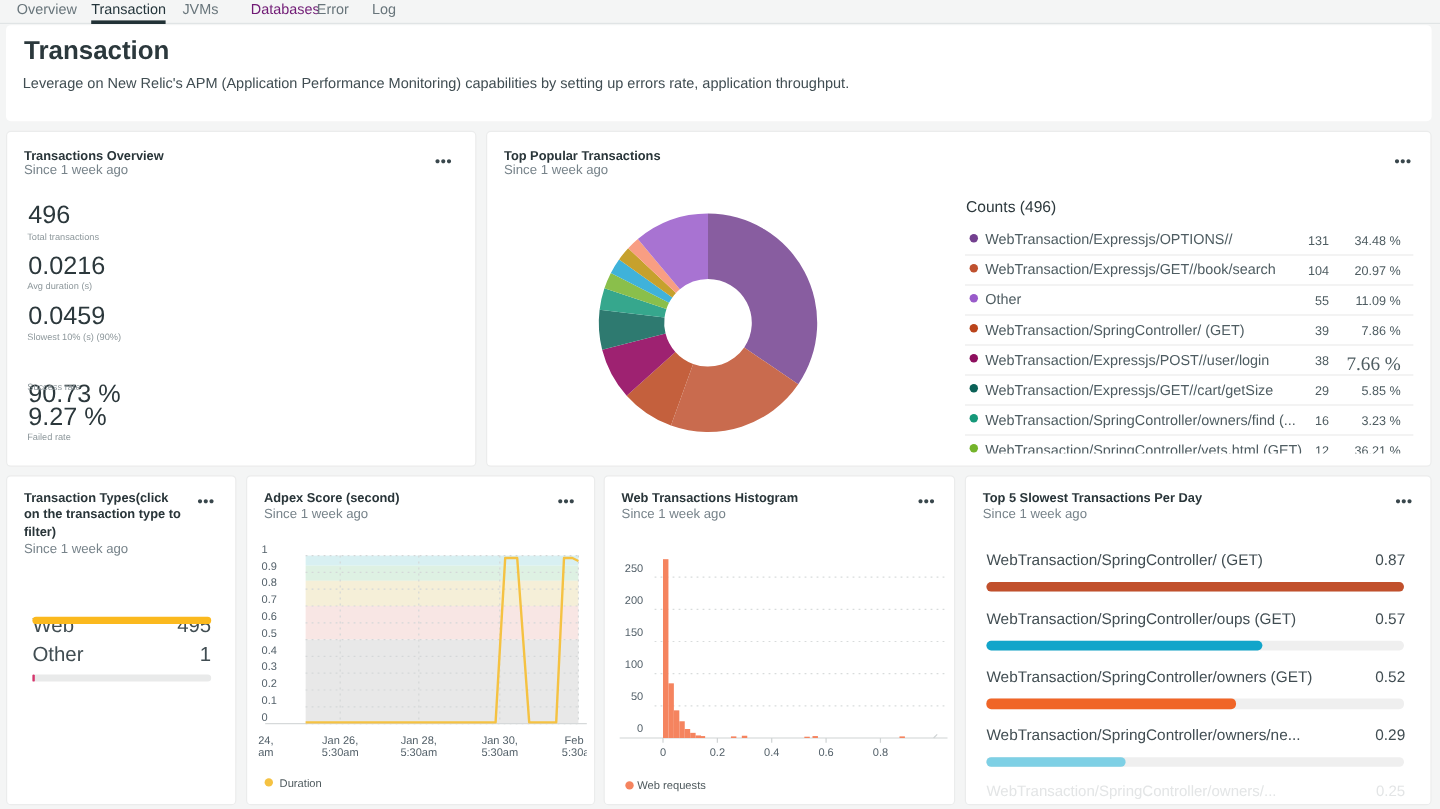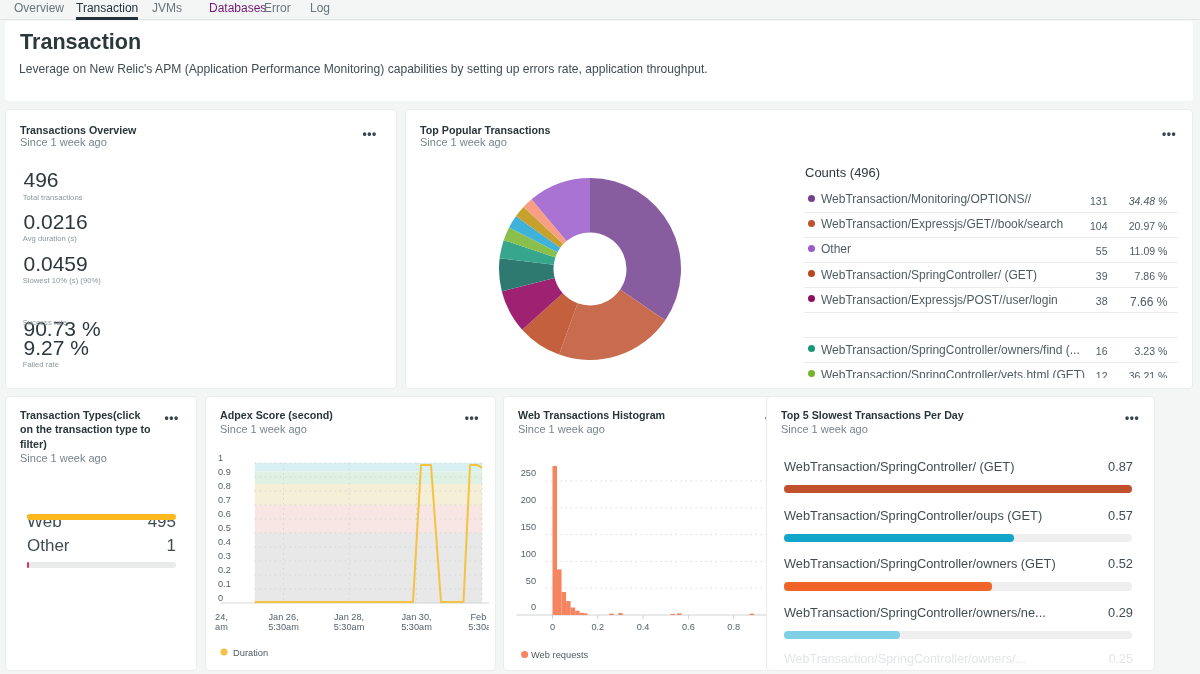--- a/index.html
+++ b/index.html
@@ -60,23 +60,23 @@
     <path d="M13.69 71.17A91.0 91.0 0 0 1 19.06 58.42L67.53 83.32A36.5 36.5 0 0 0 65.38 88.44Z" fill="#8abf4b"></path>
     <path d="M19.06 58.42A91.0 91.0 0 0 1 25.89 47.19L70.28 78.82A36.5 36.5 0 0 0 67.53 83.32Z" fill="#3fb2da"></path>
     <path d="M25.89 47.19A91.0 91.0 0 0 1 33.50 37.89L73.33 75.09A36.5 36.5 0 0 0 70.28 78.82Z" fill="#c6a12d"></path>
     <path d="M33.50 37.89A91.0 91.0 0 0 1 41.55 30.25L76.56 72.02A36.5 36.5 0 0 0 73.33 75.09Z" fill="#f89e83"></path>
     <path d="M41.55 30.25A91.0 91.0 0 0 1 100.00 9.00L100.00 63.50A36.5 36.5 0 0 0 76.56 72.02Z" fill="#a873d2"></path>
   </svg>
   <div class="abs" style="left:399px;top:55px;font-size:13px;color:#2c383c;">Counts (496)</div>
   <div class="abs" style="left:398px;top:72.5px;width:374px;height:195px;overflow:hidden;">
   <div class="abs" style="left:0;top:7.2px;width:374px;height:17px;font-size:12px;color:#4e5c61;">
         <span style="position:absolute;left:4px;top:5px;width:7px;height:7px;border-radius:50%;background:#73408f;"></span>
-        <span style="position:absolute;left:17px;top:2.5px;white-space:nowrap;">WebTransaction/Monitoring/OPTIONS//</span>
+        <span style="position:absolute;left:17px;top:2.5px;white-space:nowrap;">WebTransaction/Expressjs/OPTIONS//</span>
         <span style="position:absolute;right:70.5px;top:5px;font-size:10.5px;">131</span>
-        <span style="position:absolute;right:10.7px;top:5px;font-size:10.5px;font-style:italic;">34.48 %</span>
+        <span style="position:absolute;right:10.7px;top:5px;font-size:10.5px;">34.48 %</span>
       </div>
   <div class="abs" style="left:0;top:29.2px;width:374px;height:1px;background:#ececec;"></div>
   <div class="abs" style="left:0;top:32.3px;width:374px;height:17px;font-size:12px;color:#4e5c61;text-align:right;">
         <span style="position:absolute;left:4px;top:5px;width:7px;height:7px;border-radius:50%;background:#bf512f;"></span>
         <span style="position:absolute;left:17px;top:2.5px;white-space:nowrap;">WebTransaction/Expressjs/GET//book/search</span>
         <span style="position:absolute;right:70.5px;top:5px;font-size:10.5px;">104</span>
         <span style="position:absolute;right:10.7px;top:5px;font-size:10.5px;">20.97 %</span>
       </div>
   <div class="abs" style="left:0;top:54.3px;width:374px;height:1px;background:#ececec;"></div>
   <div class="abs" style="left:0;top:57.4px;width:374px;height:17px;font-size:12px;color:#4e5c61;">
@@ -90,23 +90,29 @@
         <span style="position:absolute;left:4px;top:5px;width:7px;height:7px;border-radius:50%;background:#ba441b;"></span>
         <span style="position:absolute;left:17px;top:2.5px;white-space:nowrap;">WebTransaction/SpringController/ (GET)</span>
         <span style="position:absolute;right:70.5px;top:5px;font-size:10.5px;">39</span>
         <span style="position:absolute;right:10.7px;top:5px;font-size:10.5px;">7.86 %</span>
       </div>
   <div class="abs" style="left:0;top:104.5px;width:374px;height:1px;background:#ececec;"></div>
   <div class="abs" style="left:0;top:107.6px;width:374px;height:17px;font-size:12px;color:#4e5c61;">
         <span style="position:absolute;left:4px;top:5px;width:7px;height:7px;border-radius:50%;background:#8d0f5e;"></span>
         <span style="position:absolute;left:17px;top:2.5px;white-space:nowrap;">WebTransaction/Expressjs/POST//user/login</span>
         <span style="position:absolute;right:70.5px;top:5px;font-size:10.5px;">38</span>
-        <span style="position:absolute;right:10.7px;top:5px;font-size:12px;">7.66 %</span>
+        <span style="position:absolute;right:10.7px;top:5px;font-size:16px;font-family:Liberation Serif, serif;">7.66 %</span>
       </div>
   <div class="abs" style="left:0;top:129.6px;width:374px;height:1px;background:#ececec;"></div>
+  <div class="abs" style="left:0;top:132.7px;width:374px;height:17px;font-size:12px;color:#4e5c61;">
+        <span style="position:absolute;left:4px;top:5px;width:7px;height:7px;border-radius:50%;background:#0b6157;"></span>
+        <span style="position:absolute;left:17px;top:2.5px;white-space:nowrap;">WebTransaction/Expressjs/GET//cart/getSize</span>
+        <span style="position:absolute;right:70.5px;top:5px;font-size:10.5px;">29</span>
+        <span style="position:absolute;right:10.7px;top:5px;font-size:10.5px;">5.85 %</span>
+      </div>
   <div class="abs" style="left:0;top:154.7px;width:374px;height:1px;background:#ececec;"></div>
   <div class="abs" style="left:0;top:157.8px;width:374px;height:17px;font-size:12px;color:#4e5c61;">
         <span style="position:absolute;left:4px;top:5px;width:7px;height:7px;border-radius:50%;background:#169879;"></span>
         <span style="position:absolute;left:17px;top:2.5px;white-space:nowrap;">WebTransaction/SpringController/owners/find (...</span>
         <span style="position:absolute;right:70.5px;top:5px;font-size:10.5px;">16</span>
         <span style="position:absolute;right:10.7px;top:5px;font-size:10.5px;">3.23 %</span>
       </div>
   <div class="abs" style="left:0;top:179.8px;width:374px;height:1px;background:#ececec;"></div>
   <div class="abs" style="left:0;top:182.9px;width:374px;height:17px;font-size:12px;color:#4e5c61;">
         <span style="position:absolute;left:4px;top:5px;width:7px;height:7px;border-radius:50%;background:#74b42b;"></span>
@@ -220,21 +226,21 @@
   <line x1="184.4" y1="218.0" x2="184.4" y2="222.0" stroke="#cfd3d4" stroke-width="1"></line>
   <text x="184.4" y="233.0" font-size="9.2" fill="#54616a" text-anchor="middle">0.6</text>
   <line x1="229.7" y1="218.0" x2="229.7" y2="222.0" stroke="#cfd3d4" stroke-width="1"></line>
   <text x="229.7" y="233.0" font-size="9.2" fill="#54616a" text-anchor="middle">0.8</text>
   <line x1="274" y1="218.0" x2="277" y2="215.0" stroke="#cfd3d4" stroke-width="1"></line>
   <circle cx="20.6" cy="257.5" r="3.5" fill="#f5845f"></circle>
   <text x="27" y="260.5" font-size="9.3" fill="#4f5a5e">Web requests</text>
   </svg>
 </div>
 
-<div class="card" style="left:766px;top:396px;width:389px;height:275px;">
+<div class="card" style="left:804px;top:396px;width:389px;height:275px;">
   <div class="abs ctitle" style="left:14px;top:11px;">Top 5 Slowest Transactions Per Day</div>
   <div class="abs since" style="left:14px;top:25.7px;">Since 1 week ago</div>
   <div class="abs dots" style="left:358px;top:14px;">•••</div>
   <div class="abs" style="left:17px;top:62.4px;width:349px;font-size:12.8px;color:#414d52;white-space:nowrap;">WebTransaction/SpringController/ (GET)<span style="float:right;">0.87</span></div>
   <div class="abs" style="left:17px;top:88.0px;width:348px;height:8.3px;border-radius:4px;background:#efefef;"></div>
   <div class="abs" style="left:17px;top:88.0px;width:348.0px;height:8.3px;border-radius:4px;background:#c1502c;"></div>
   <div class="abs" style="left:17px;top:110.9px;width:349px;font-size:12.8px;color:#414d52;white-space:nowrap;">WebTransaction/SpringController/oups (GET)<span style="float:right;">0.57</span></div>
   <div class="abs" style="left:17px;top:136.7px;width:348px;height:8.3px;border-radius:4px;background:#efefef;"></div>
   <div class="abs" style="left:17px;top:136.7px;width:229.7px;height:8.3px;border-radius:4px;background:#12a5ca;"></div>
   <div class="abs" style="left:17px;top:159.4px;width:349px;font-size:12.8px;color:#414d52;white-space:nowrap;">WebTransaction/SpringController/owners (GET)<span style="float:right;">0.52</span></div>

